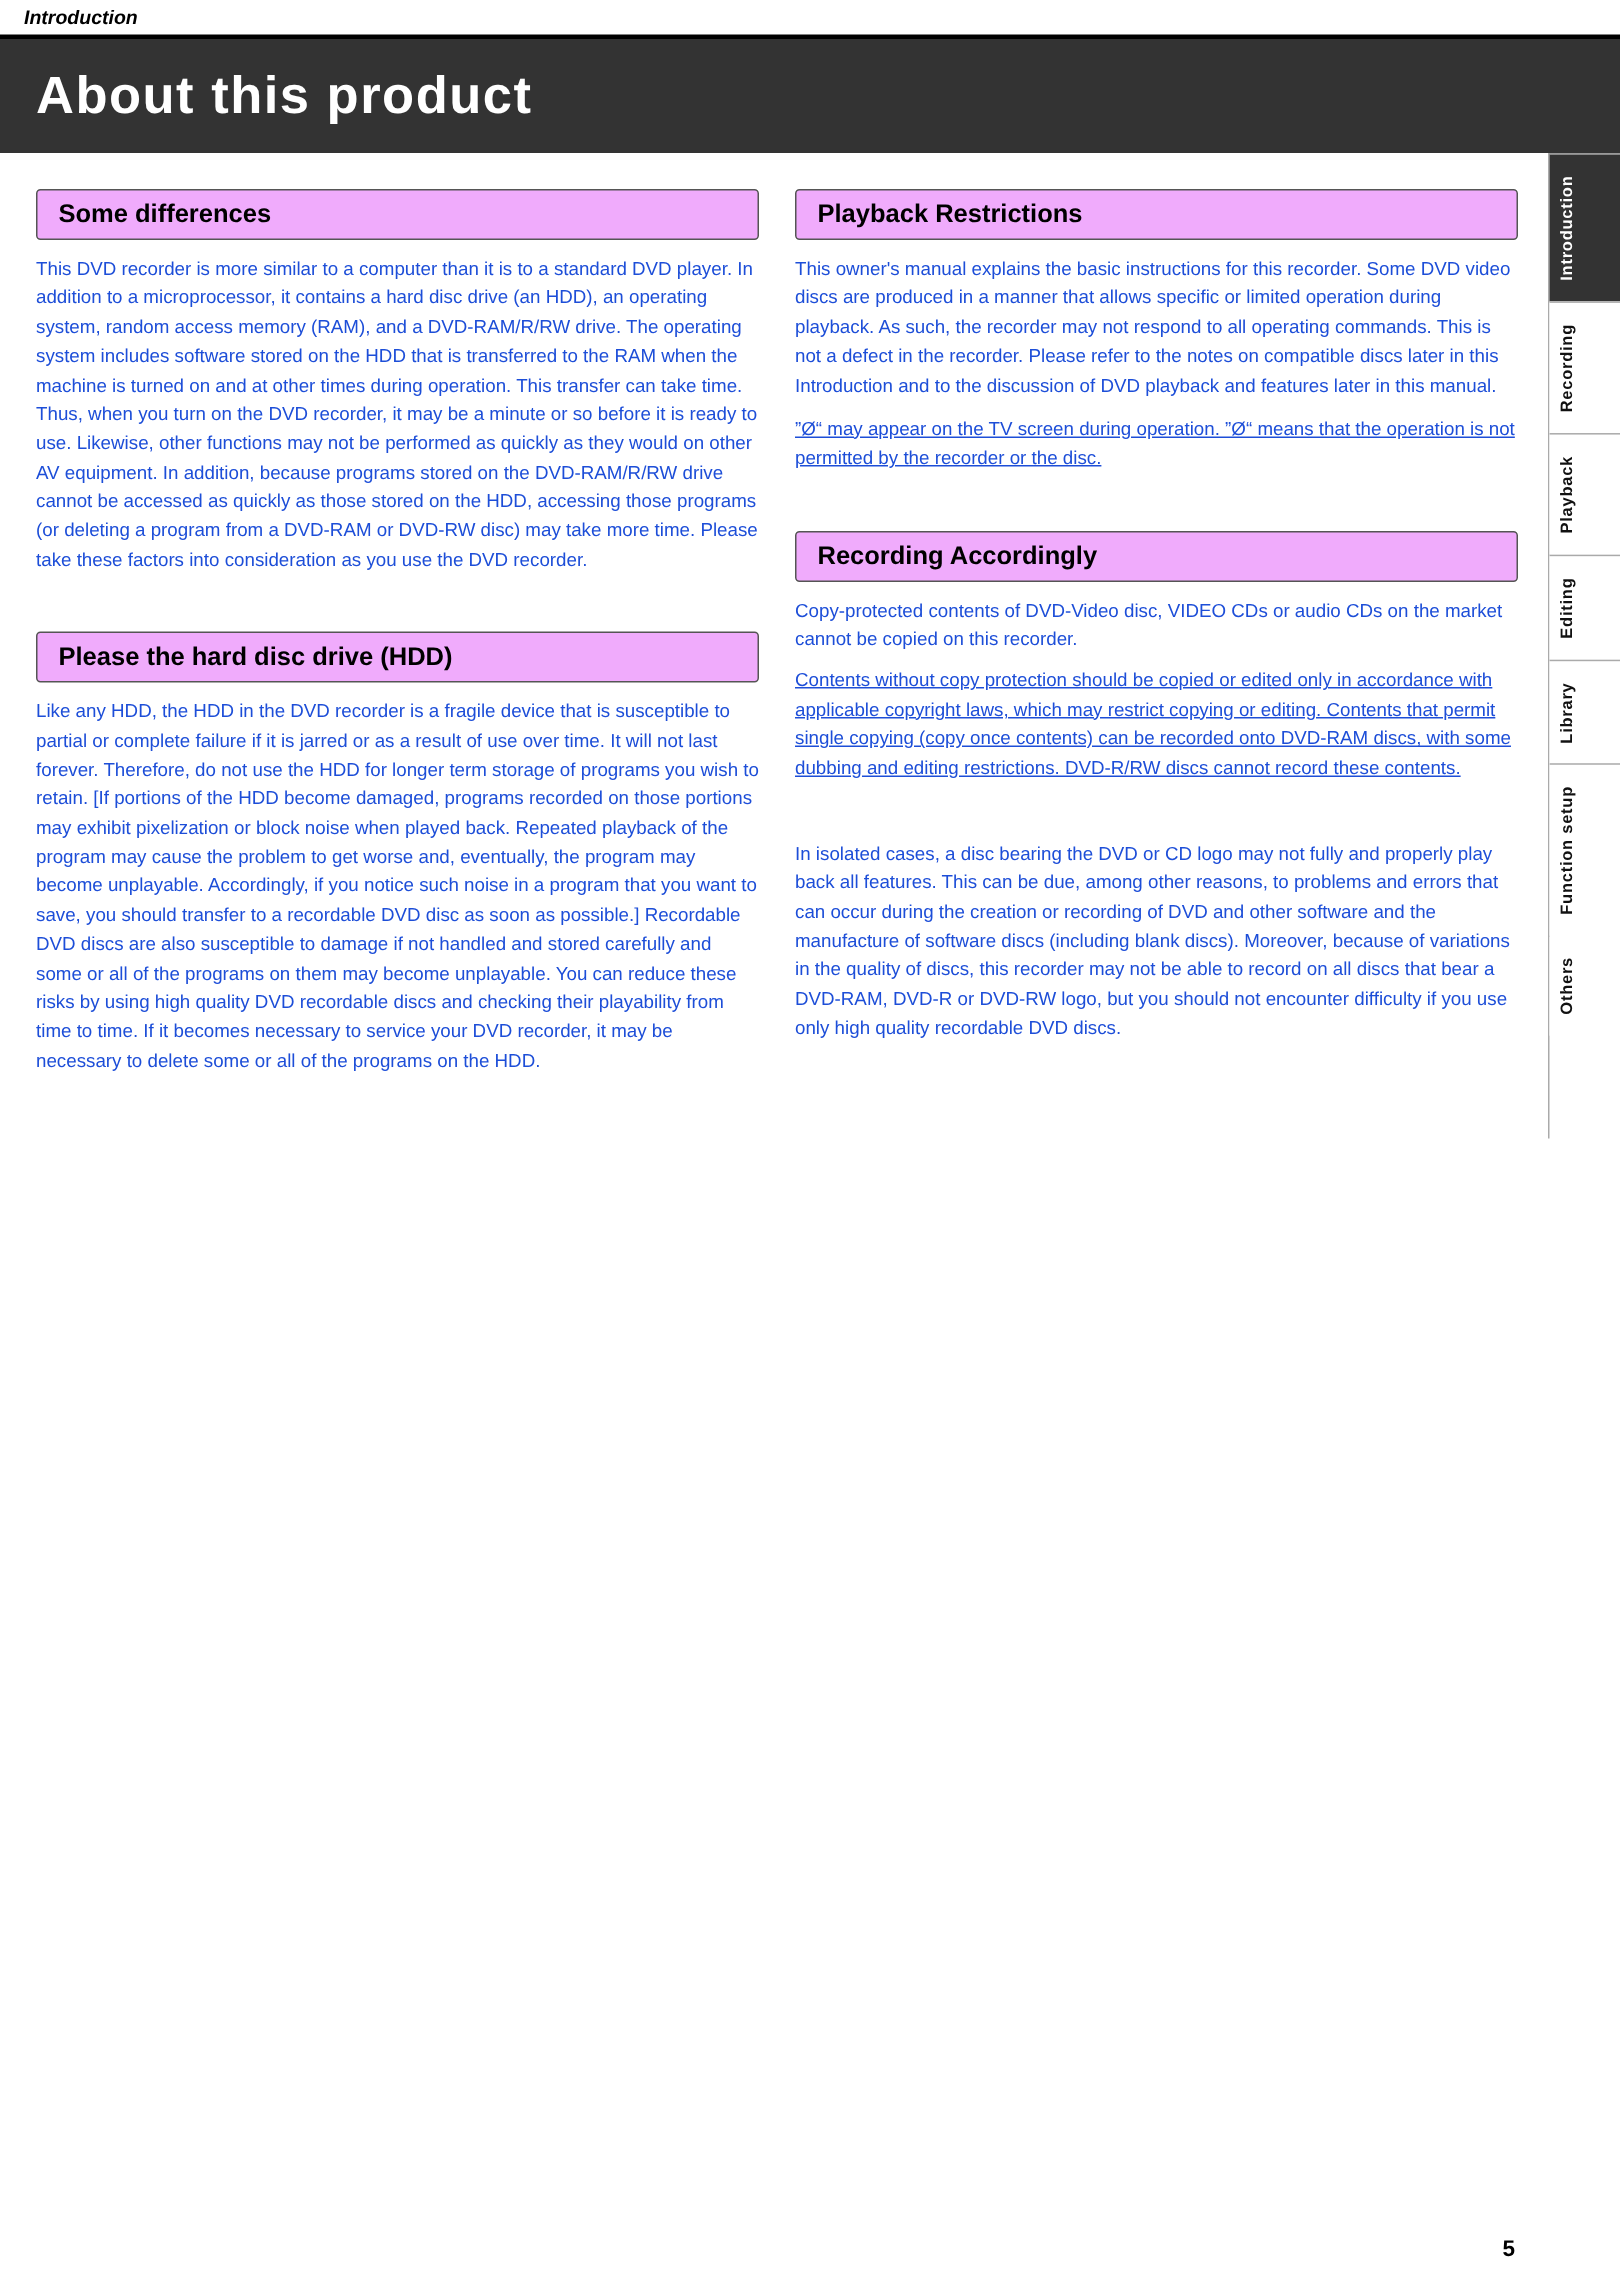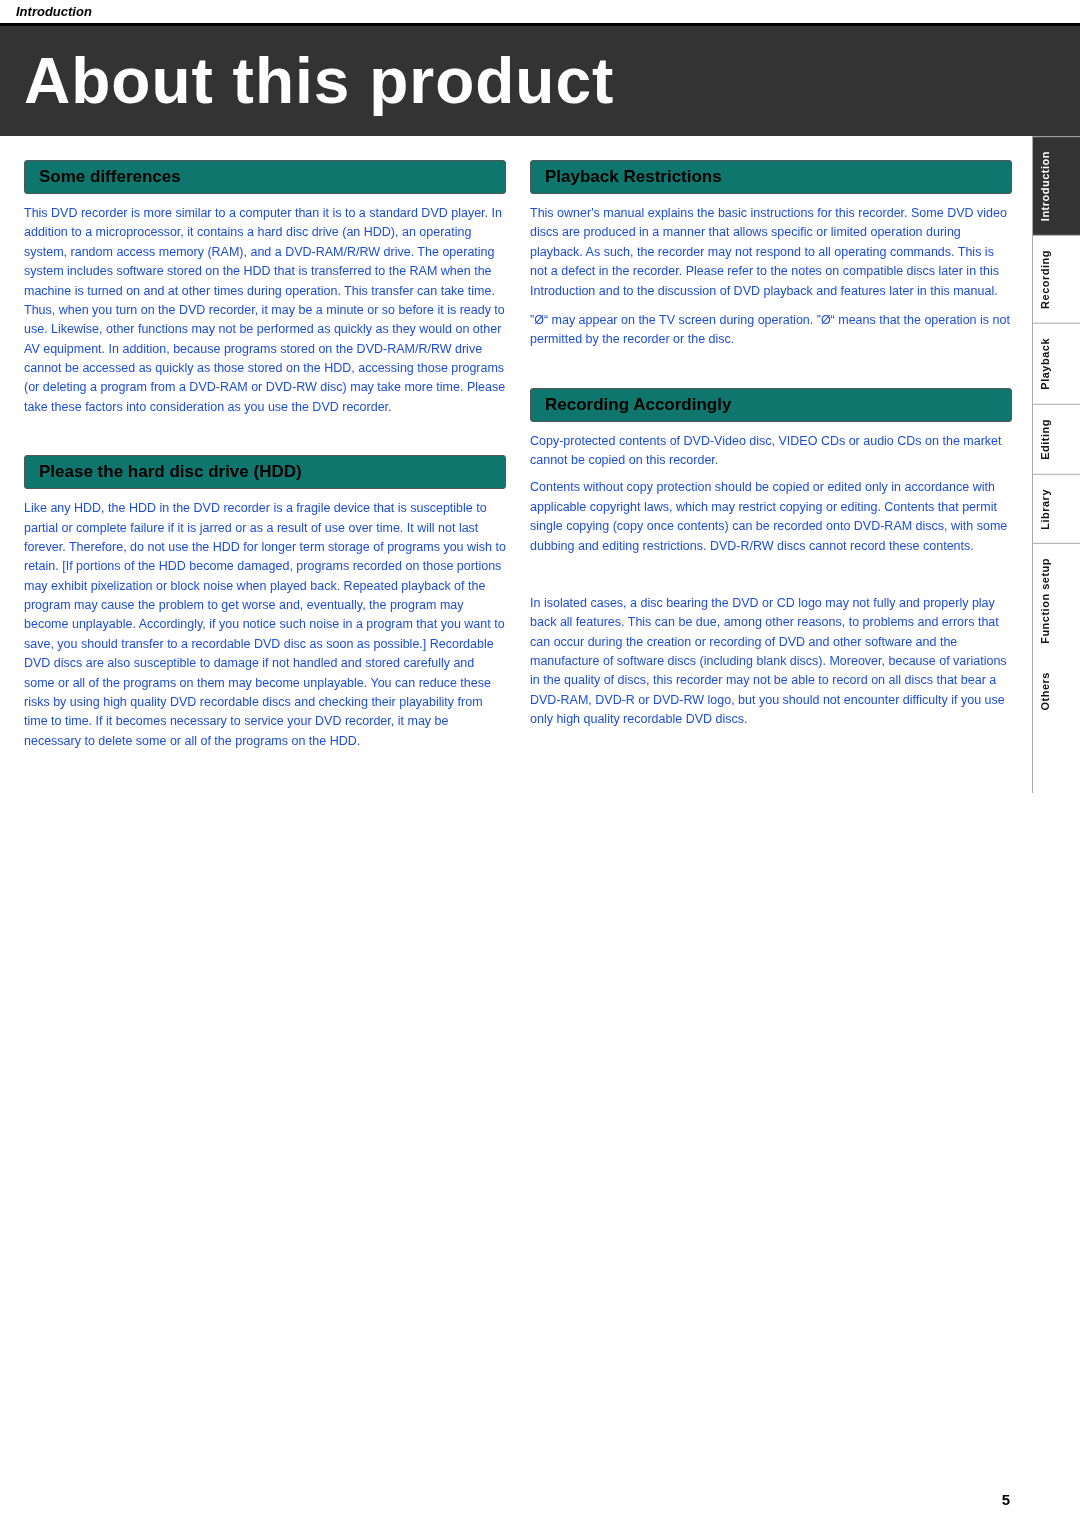--- a/index.html
+++ b/index.html
@@ -23,21 +23,21 @@
     }
 
     
     .title-section {
       background: #333;
       padding: 18px 24px 18px 24px;
       margin-bottom: 0;
     }
     .title-section h1 {
       color: #fff;
-      font-size: 64px;
+      font-size: 35px;
       font-weight: bold;
       letter-spacing: 1px;
     }
 
     
     .main-content {
       display: flex;
       flex-direction: row;
       padding: 0;
       background: #fff;
@@ -61,21 +61,21 @@
 
     .col {
       flex: 1;
       display: flex;
       flex-direction: column;
       gap: 20px;
     }
 
     
     .section-heading {
-      background: #0f766e;
+      background: #f0abfc;
       border: 1.5px solid #555;
       border-radius: 3px;
       padding: 6px 14px;
       font-size: 17px;
       font-weight: bold;
       margin-bottom: 10px;
       display: inline-block;
       width: 100%;
     }
 
@@ -84,20 +84,21 @@
     }
 
     .section-block p {
       font-size: 12.5px;
       line-height: 1.55;
       color: #1d4ed8;
     }
 
     .section-block p + p {
       margin-top: 8px;
+      text-decoration: underline;
     }
 
     
     .right-sidebar {
       width: 48px;
       background: #fff;
       border-left: 1px solid #aaa;
       display: flex;
       flex-direction: column;
       align-items: center;

